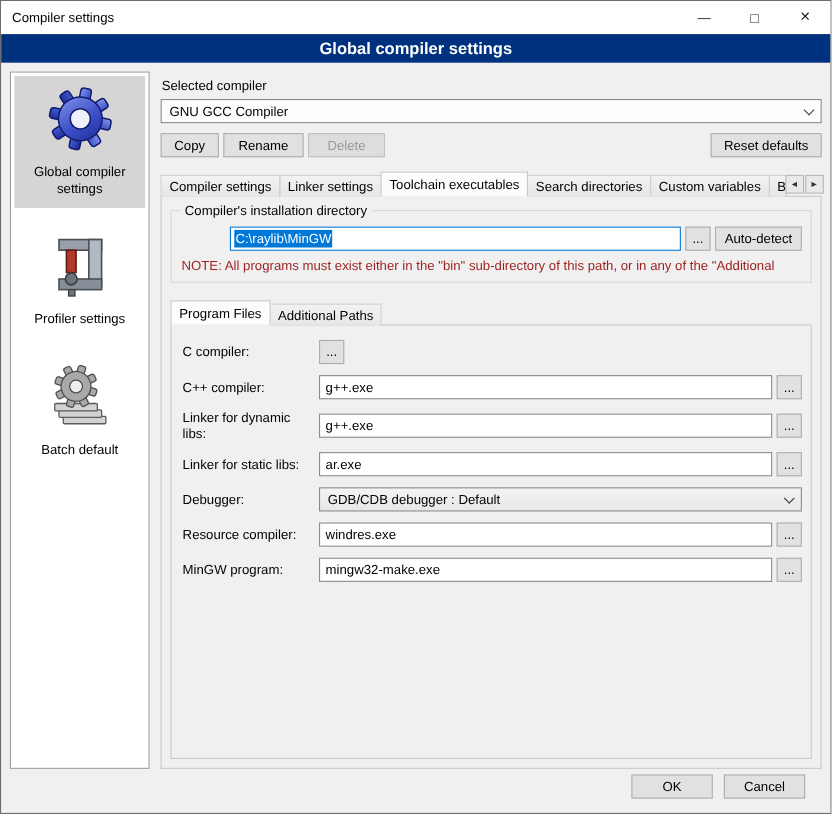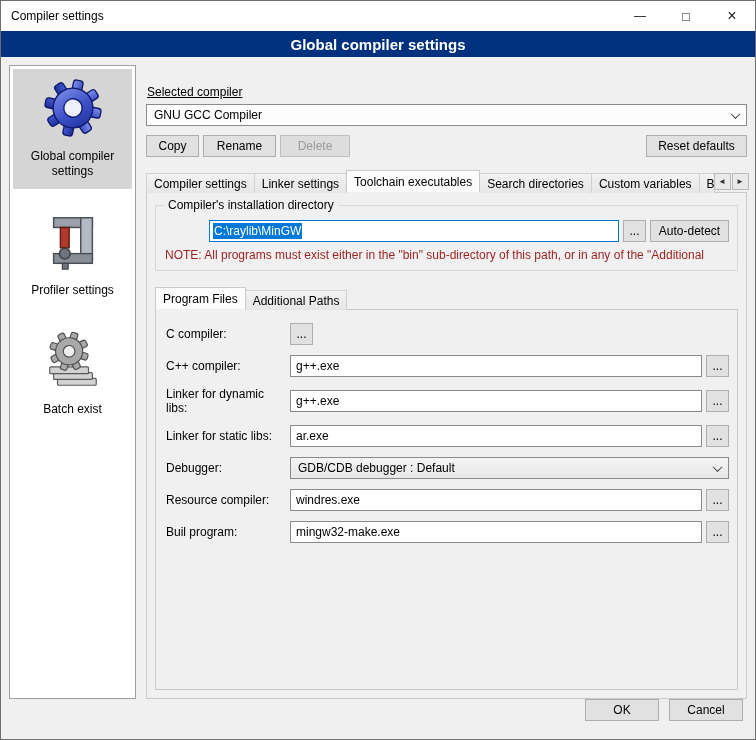--- a/index.html
+++ b/index.html
@@ -26,21 +26,21 @@
 
   
   .sidebar { flex: 0 0 127px; background: #fff; border: 1px solid #9a9fa5; display: flex; flex-direction: column; align-items: stretch; padding: 3px; overflow: hidden; }
   .side-item { display: flex; flex-direction: column; align-items: center; text-align: center; padding: 8px 4px 10px; margin-bottom: 14px; }
   .side-item.selected { background: #d5d5d5; }
   .side-icon { width: 62px; height: 62px; margin-bottom: 10px; }
   .side-label { line-height: 1.25; }
 
   
   .main { flex: 1; display: flex; flex-direction: column; min-width: 0; }
-  .field-caption { margin: 20px 0 5px 1px; text-decoration: underline; }
+  .field-caption { margin: 6px 0 5px 1px; }
   .combo { height: 22px; border: 1px solid #8a8a8a; background: #fdfdfd; display: flex; align-items: center; padding: 0 7px; cursor: default; }
   .combo.gray { background: linear-gradient(#f4f4f4, #e7e7e7); }
   .chev { width: 7px; height: 7px; border-right: 1.5px solid #404040; border-bottom: 1.5px solid #404040; transform: rotate(45deg) translate(-1px,-1px); margin-left: auto; flex: 0 0 auto; }
 
   .btn { height: 22px; background: #e1e1e1; border: 1px solid #adadad; display: flex; align-items: center; justify-content: center; cursor: default; }
   .btn.disabled { color: #9a9a9a; background: #dddddd; border-color: #bfbfbf; }
   .btn-row { display: flex; gap: 4px; margin-top: 9px; }
   .w-setdef { width: 146px; margin-left: 95px; }
   .w-copy { width: 53px; } .w-rename { width: 73px; } .w-delete { width: 70px; }
   .w-reset { width: 101px; margin-left: auto; }
@@ -69,21 +69,21 @@
   
   .subtabs { display: flex; align-items: flex-end; margin: 12px 8px 0; position: relative; z-index: 2; margin-bottom: -1px; }
   .subpage { flex: 1; border: 1px solid #c9c9c9; margin: 0 8px; background: #f0f0f0; padding: 13px 8px 0 4px; min-height: 0; }
 
   .frow { display: flex; align-items: center; gap: 4px; margin-bottom: 10px; }
   .flabel { flex: 0 0 126px; padding-left: 6px; }
   .finput { flex: 1; height: 22px; border: 1px solid #8a8a8a; background: #fff; display: flex; align-items: center; padding: 0 5px; overflow: hidden; white-space: nowrap; }
   .fcombo { flex: 1; height: 22px; }
 
   
-  .footer { flex: 0 0 40px; display: flex; justify-content: flex-end; gap: 10px; padding: 0 12px 8px; }
+  .footer { flex: 0 0 40px; display: flex; justify-content: flex-end; align-items: center; gap: 10px; padding: 0 23px 8px; }
   .w-ok, .w-cancel { width: 74px; }
 </style>
 </head>
 <body>
 
 <div class="window">
 
   <div class="titlebar">
     <span class="title">Compiler settings</span>
     <div class="win-controls">
@@ -159,21 +159,21 @@
                 <rect x="24.5" y="2" width="7" height="40" rx="2"></rect>
                 <rect x="24.5" y="2" width="7" height="40" rx="2" transform="rotate(45 28 22)"></rect>
                 <rect x="24.5" y="2" width="7" height="40" rx="2" transform="rotate(90 28 22)"></rect>
                 <rect x="24.5" y="2" width="7" height="40" rx="2" transform="rotate(135 28 22)"></rect>
                 <circle cx="28" cy="22" r="14"></circle>
               </g>
               <circle cx="28" cy="22" r="6" fill="#efefef" stroke="#4e4e4e" stroke-width="1.2"></circle>
             </g>
           </svg>
         </span>
-        <span class="side-label">Batch exist</span>
+        <span class="side-label">Batch default</span>
       </div>
     </div>
 
     <div class="main">
 
       <span class="field-caption">Selected compiler</span>
 
       <div class="combo">
         <span>GNU GCC Compiler</span>
         <span class="chev"></span>
@@ -263,21 +263,21 @@
 
           <div class="frow">
             <span class="flabel">Resource compiler:</span>
             <div class="finput">
                 <span>windres.exe</span>
               </div>
             <div class="btn mini-btn">...</div>
           </div>
 
           <div class="frow">
-            <span class="flabel">Buil program:</span>
+            <span class="flabel">MinGW program:</span>
             <div class="finput">
                 <span>mingw32-make.exe</span>
               </div>
             <div class="btn mini-btn">...</div>
           </div>
 
         </div>
       </div>
     </div>
   </div>

